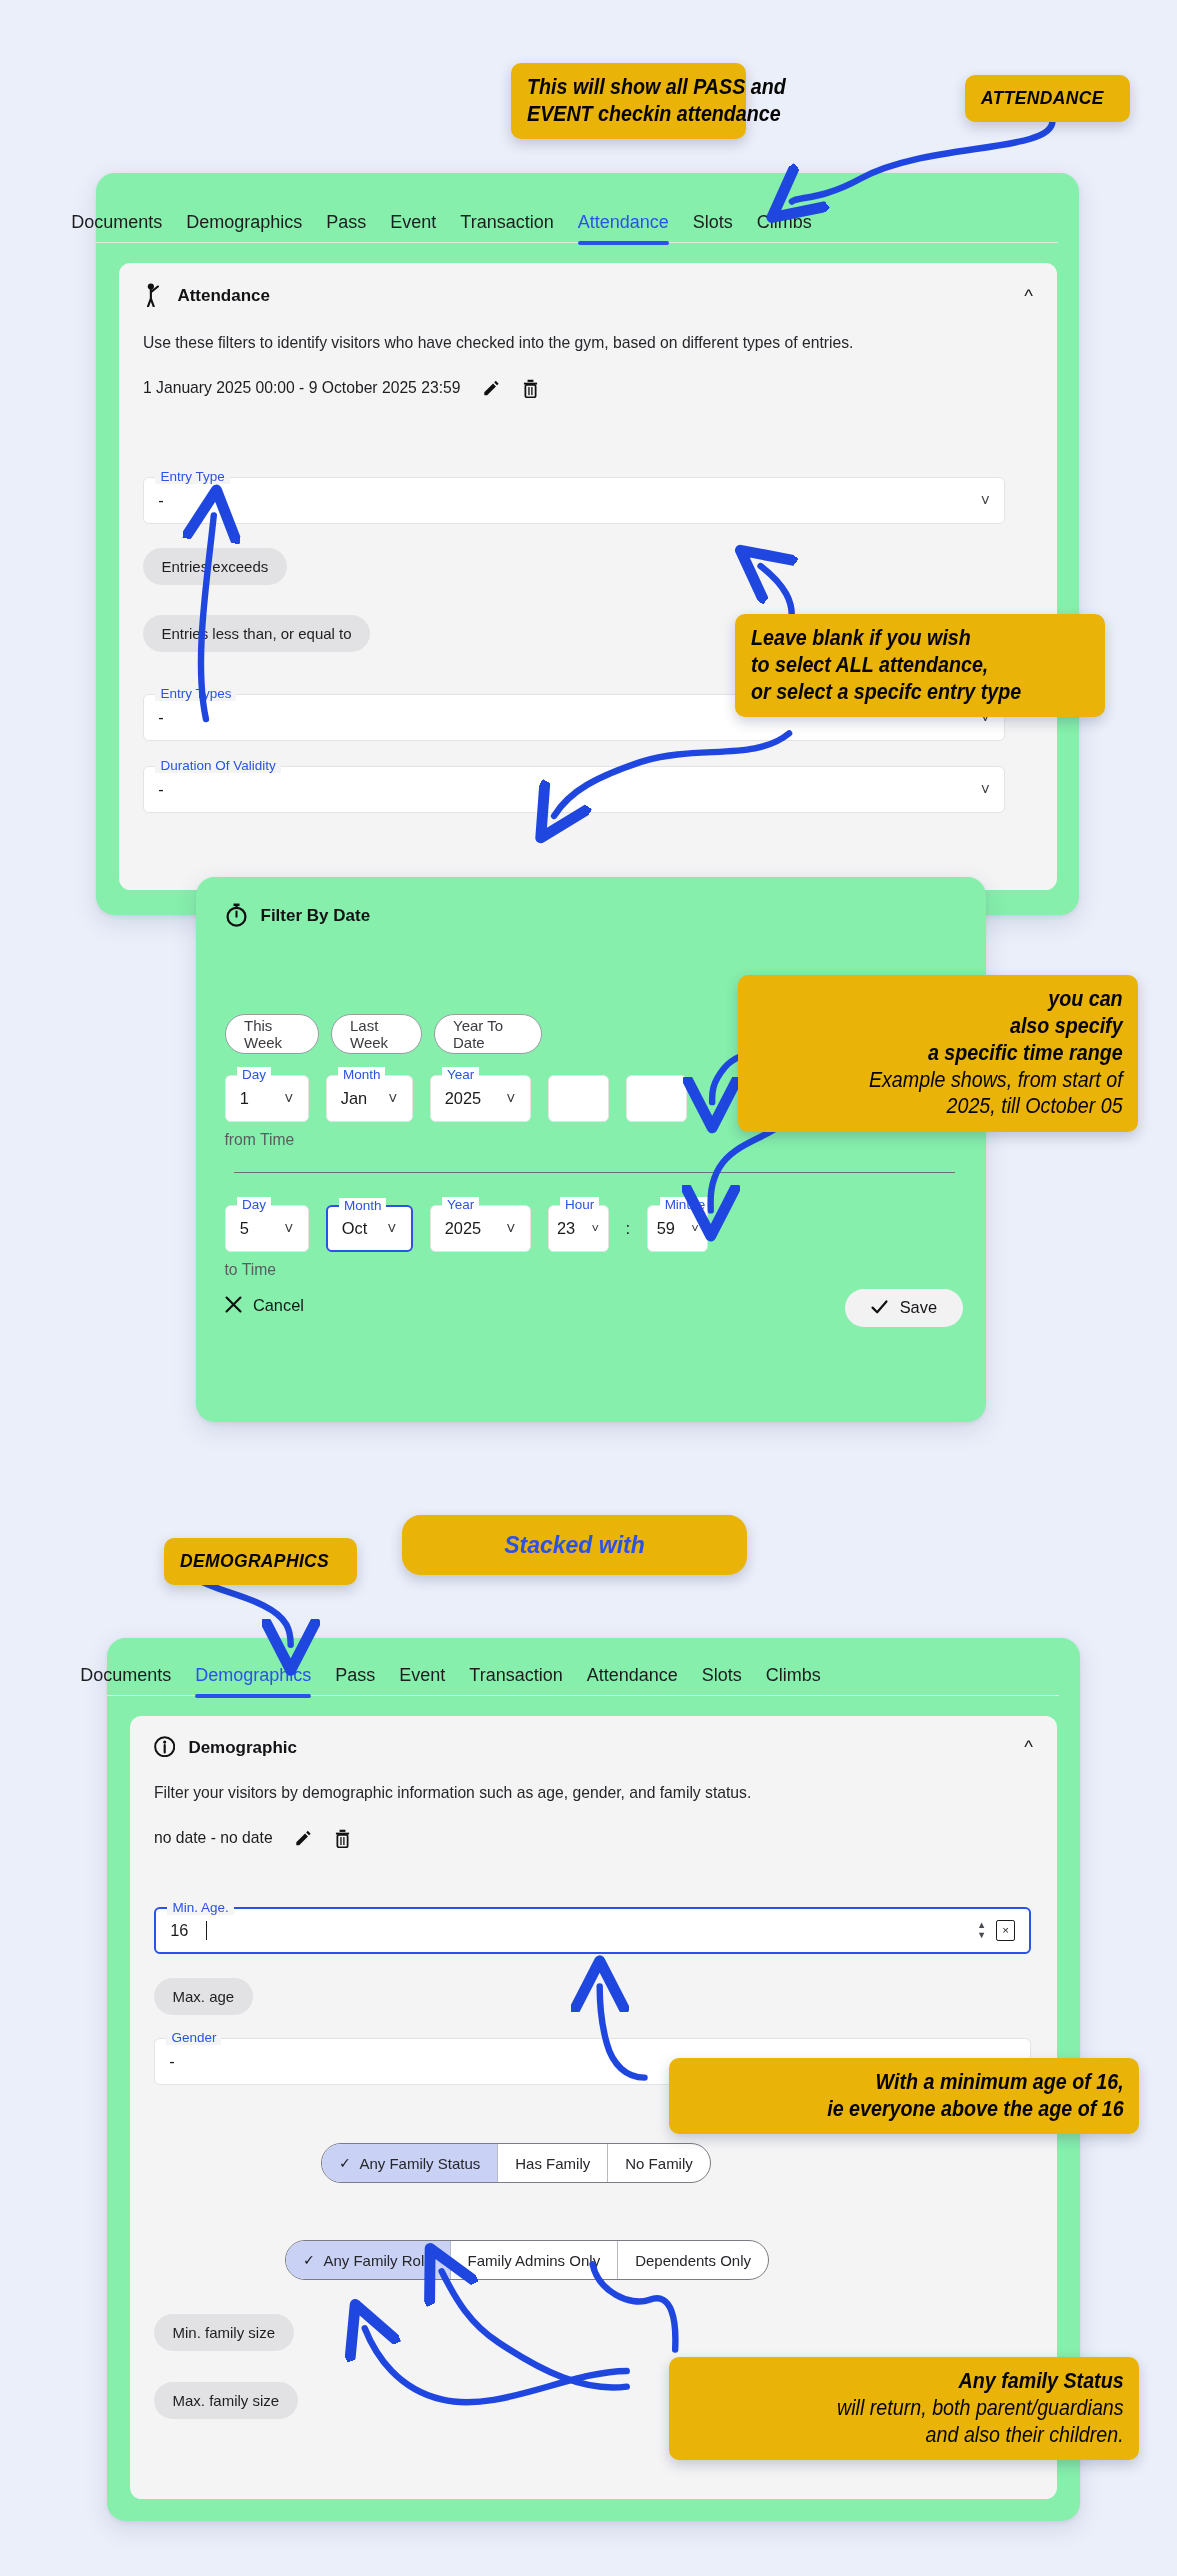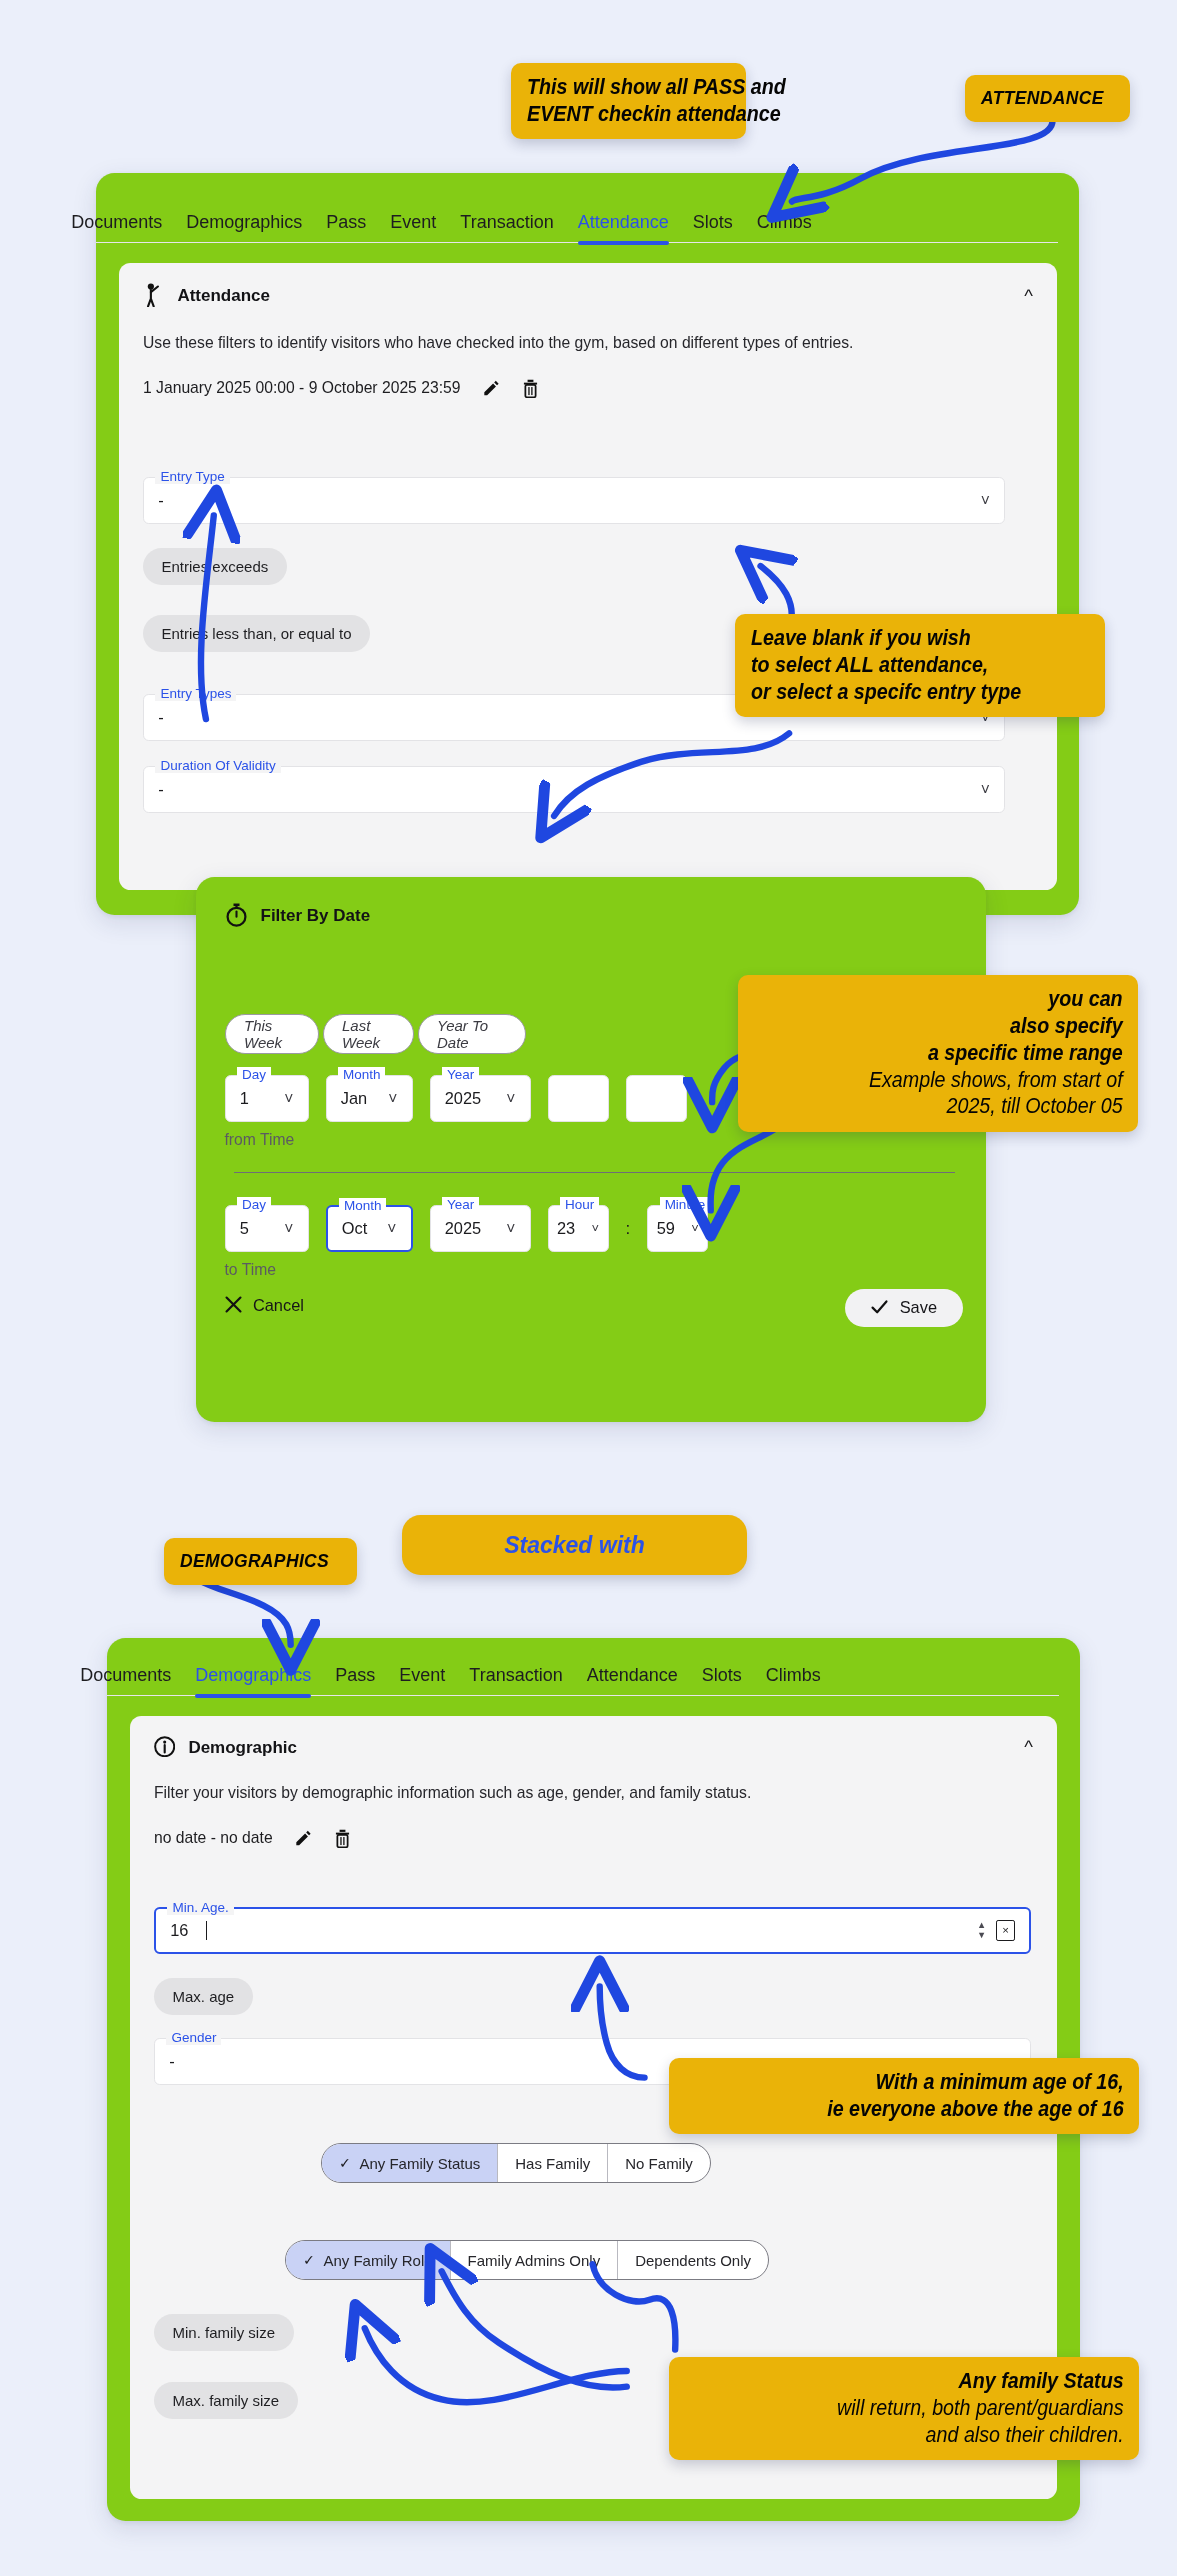--- a/index.html
+++ b/index.html
@@ -8,21 +8,21 @@
     background: #ebeffa;
     font-family: "Liberation Sans", sans-serif;
     position: relative;
     overflow: hidden;
   }
   .stage { position: absolute; inset: 0; }
 
   
   .window {
     position: absolute;
-    background: #84cc16;
+    background: #86efac;
     border-radius: 18.5px;
     box-shadow: 0 7.1px 24px rgba(40,50,90,0.13), 0 1.4px 4.3px rgba(40,50,90,0.07);
   }
   .inner-card {
     background: #f4f4f5;
     border-radius: 11.4px;
   }
 
   
   .tabbar {
@@ -342,21 +342,21 @@
           <rect x="9.5" y="0.6" width="7" height="3" fill="#111"></rect>
           <circle cx="13" cy="16" r="10.4" fill="none" stroke="#111" stroke-width="2.6"></circle>
           <path d="M13 10 L13 16" stroke="#111" stroke-width="2.4" stroke-linecap="round"></path>
           <path d="M13 3.5 L13 5.6" stroke="#111" stroke-width="2.6"></path>
         </svg>
       </span>
       <span class="ttl">Filter By Date</span>
     </div>
 
 
-    <div style="position:absolute; left:28.5px; top:137px; display:flex; gap:4px;font-style:italic;">
+    <div style="position:absolute; left:28.5px; top:137px; display:flex; gap:12px;">
       <div class="chip-outline" style="width:94px;">This Week</div>
       <div class="chip-outline" style="width:91px;">Last Week</div>
       <div class="chip-outline" style="width:108px;">Year To Date</div>
     </div>
 
     <div style="position:absolute; left:28.5px; top:198px; display:flex; gap:17px;">
       <div class="field onwhite" style="width:84px;">
         <span class="lab">Day</span>
         <span class="val">1</span>
         <span class="caret-d">˅</span>

